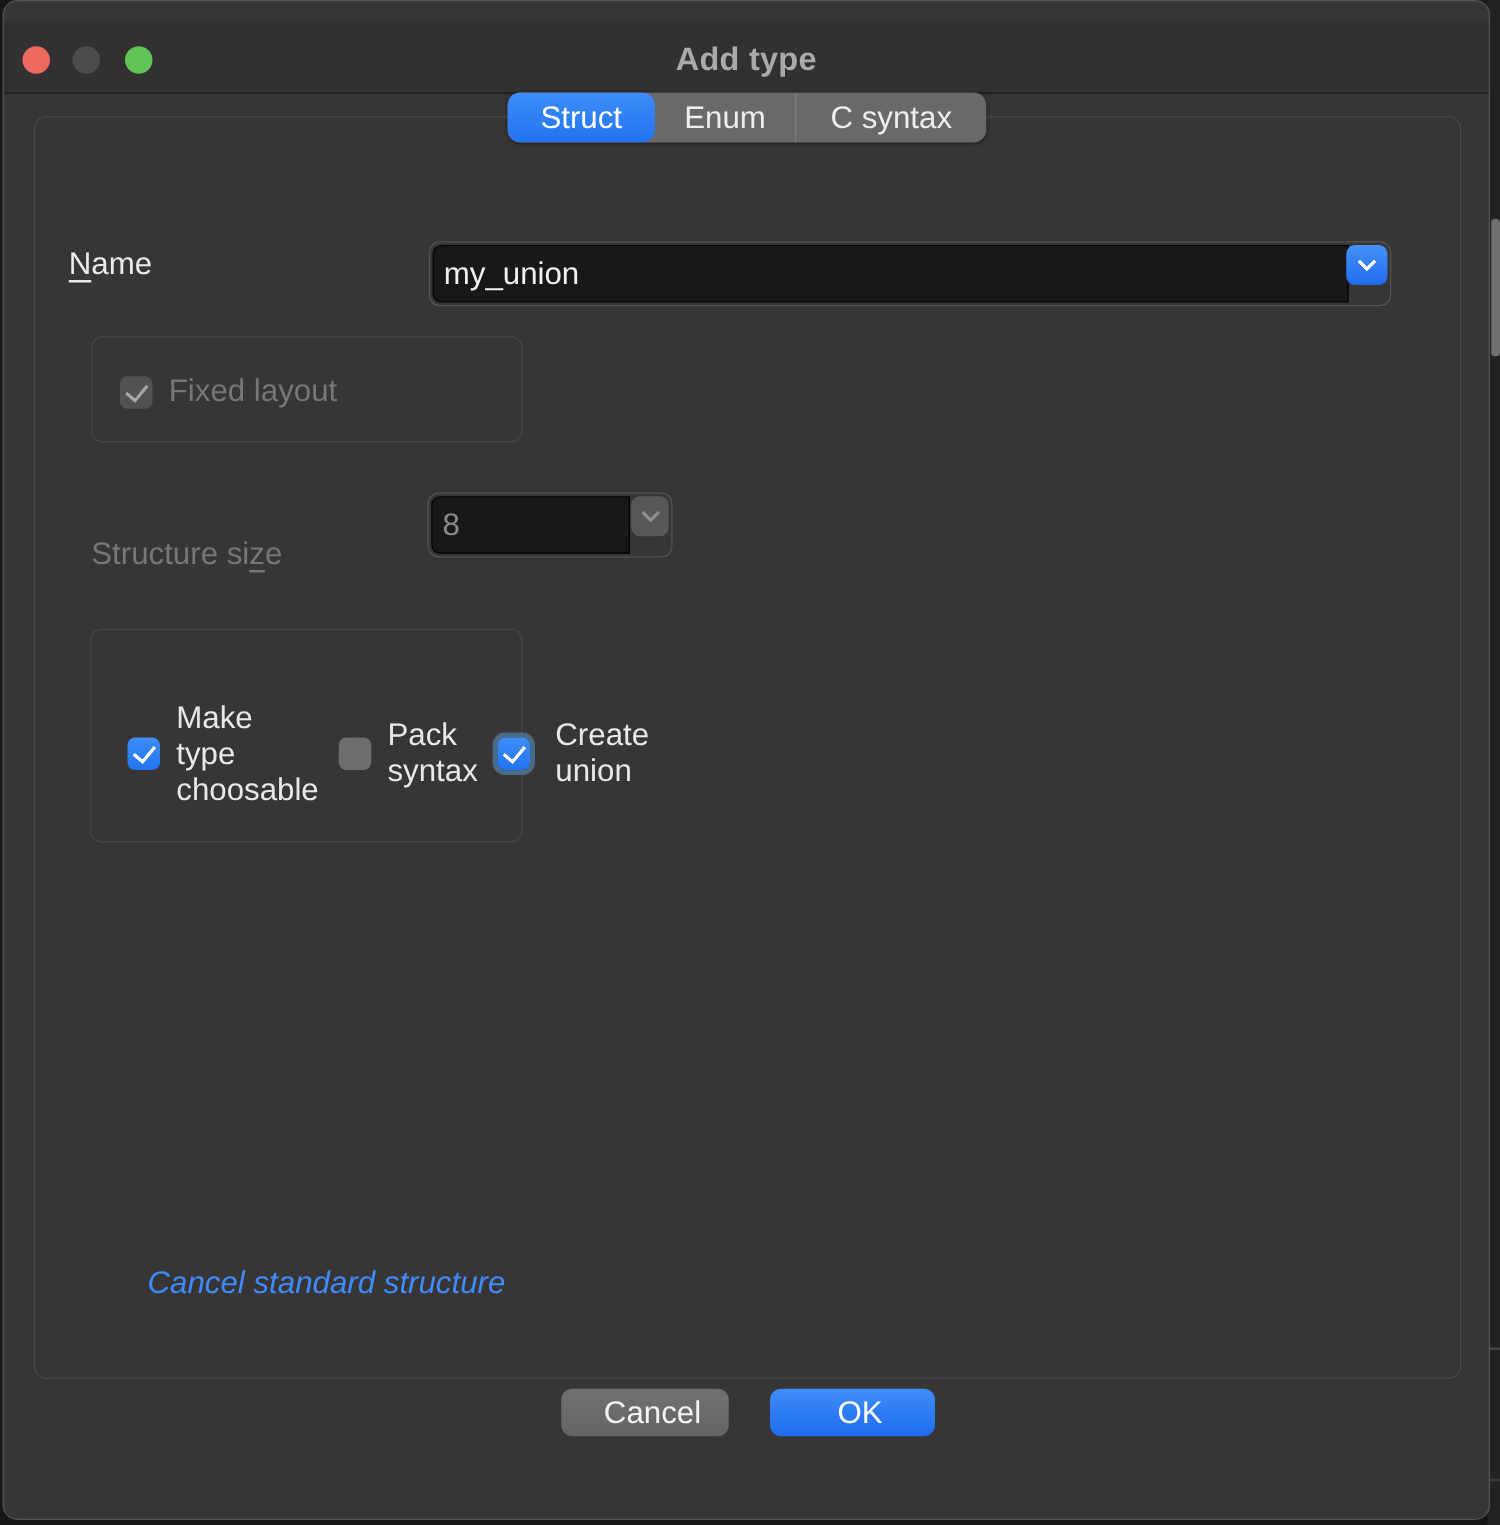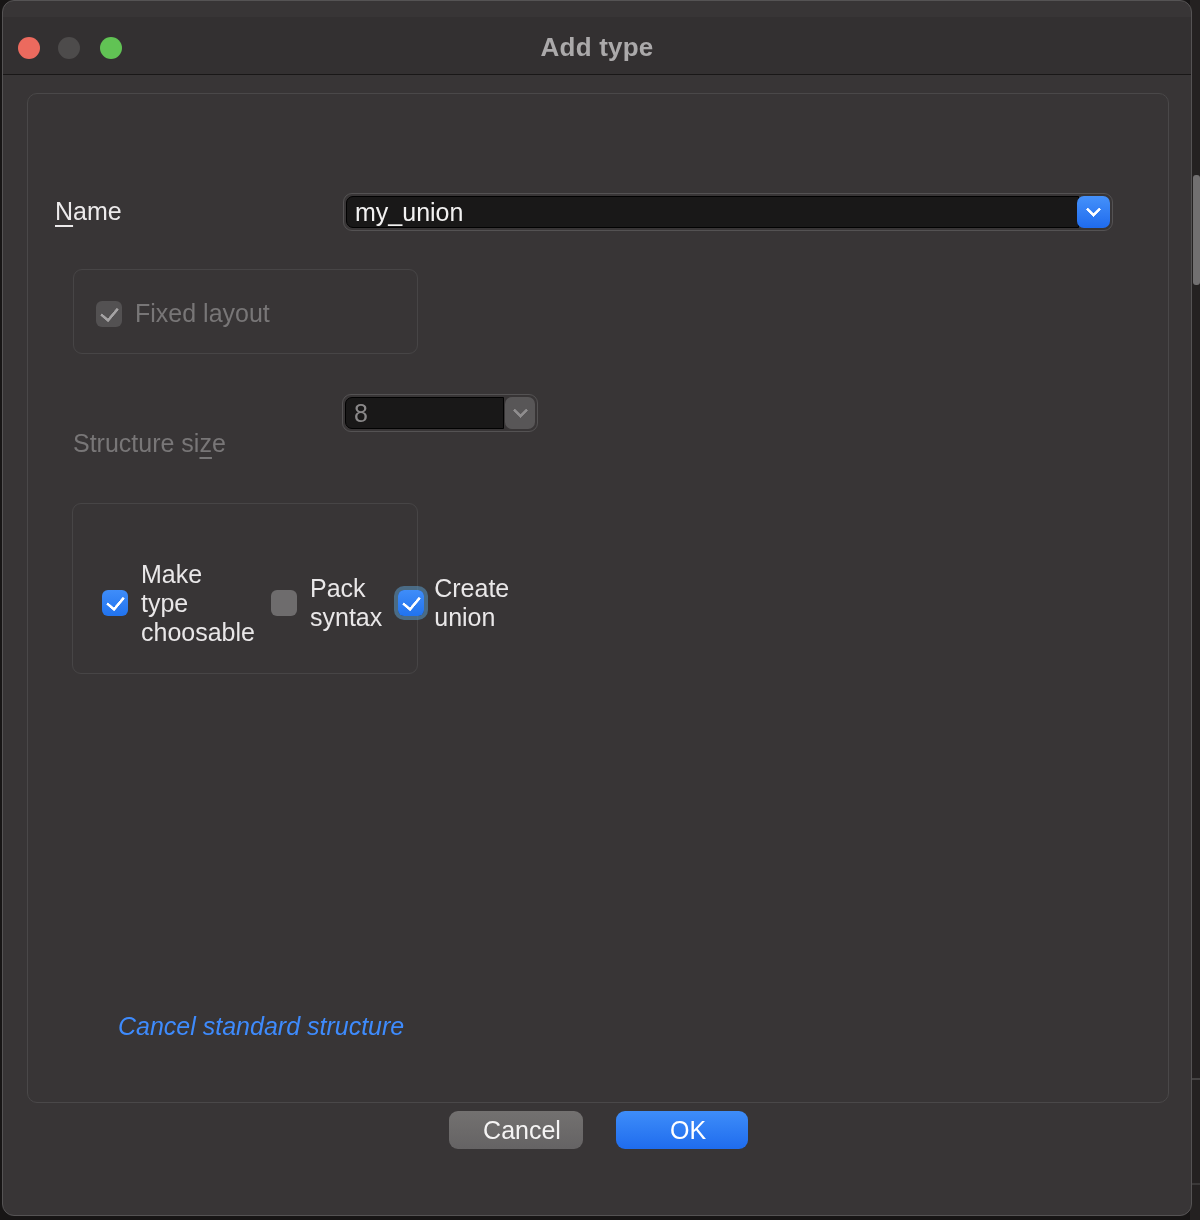--- a/index.html
+++ b/index.html
@@ -65,21 +65,21 @@
   .tab.selected { background:linear-gradient(#3e8df9,#2273ef); color:#ffffff; border-radius:10px; }
   .tab.divided { border-left:1px solid #7e7c7d; }
 
   
   .lbl { position:absolute; font-size:25px; color:#eceaeb; }
   .lbl.disabled { color:#787677; }
   .u { text-decoration:underline; text-underline-offset:5px; text-decoration-thickness:1.5px; }
 
   
   .combo {
-    position:absolute; height:38px;
+    position:absolute; height:52px;
     border:1px solid #545253; border-radius:9px;
   }
   .combo .field {
     position:absolute; left:2px; top:2px; bottom:2px;
     background:#191818; border:1px solid #020202;
     border-radius:7px 0 0 7px;
     font-size:25px; color:#f2f1f1;
     display:flex; align-items:center; padding-left:8px;
     white-space:nowrap; overflow:hidden;
   }
@@ -110,21 +110,21 @@
   .checkbox.checked::after {
     content:""; position:absolute; left:8px; top:3px;
     width:8px; height:14px;
     border-right:3px solid #fff; border-bottom:3px solid #fff;
     transform:rotate(40deg); border-radius:1px;
   }
   .checkbox.disabled { background:#535152; }
   .checkbox.disabled::after { border-color:#a5a3a4; }
   .checkbox.focused { box-shadow:0 0 0 4px rgba(84,136,176,.65); }
   .optrow .olbl { font-size:25px; color:#e9e7e8; margin-left:13px; }
-  .optrow.tight .olbl { margin-left:10px; }
+  .optrow.tight .olbl { margin-left:20px; }
 
   .options-list {
     position:absolute; left:69px; top:502px; width:346px; height:171px;
   }
   .options-inner {
     position:absolute; inset:0; padding:29px 0 0 30px;
     display:flex; flex-direction:row; gap:16px;
   }
 
   
@@ -157,20 +157,25 @@
 
   <div class="titlebar">
     <span class="light red"></span>
     <span class="light gray"></span>
     <span class="light green"></span>
     <div class="title">Add type</div>
   </div>
 
   <div class="panel"></div>
 
+  <div class="tabbar">
+    <div class="tab w1 selected">Struct</div>
+    <div class="tab w2">Enum</div>
+    <div class="tab w3 divided">C syntax</div>
+  </div>
 
   <div class="lbl" style="left:52px; top:196px;"><span class="u">N</span><span>ame</span></div>
   <div class="combo" style="left:340px; top:192px; width:770px;">
     <div class="field" style="width:733px;">my_union</div>
     <div class="drop blue">
       <span class="chev"></span>
     </div>
   </div>
 
   <div class="groupbox" style="left:70px; top:268px; width:345px; height:85px;">

